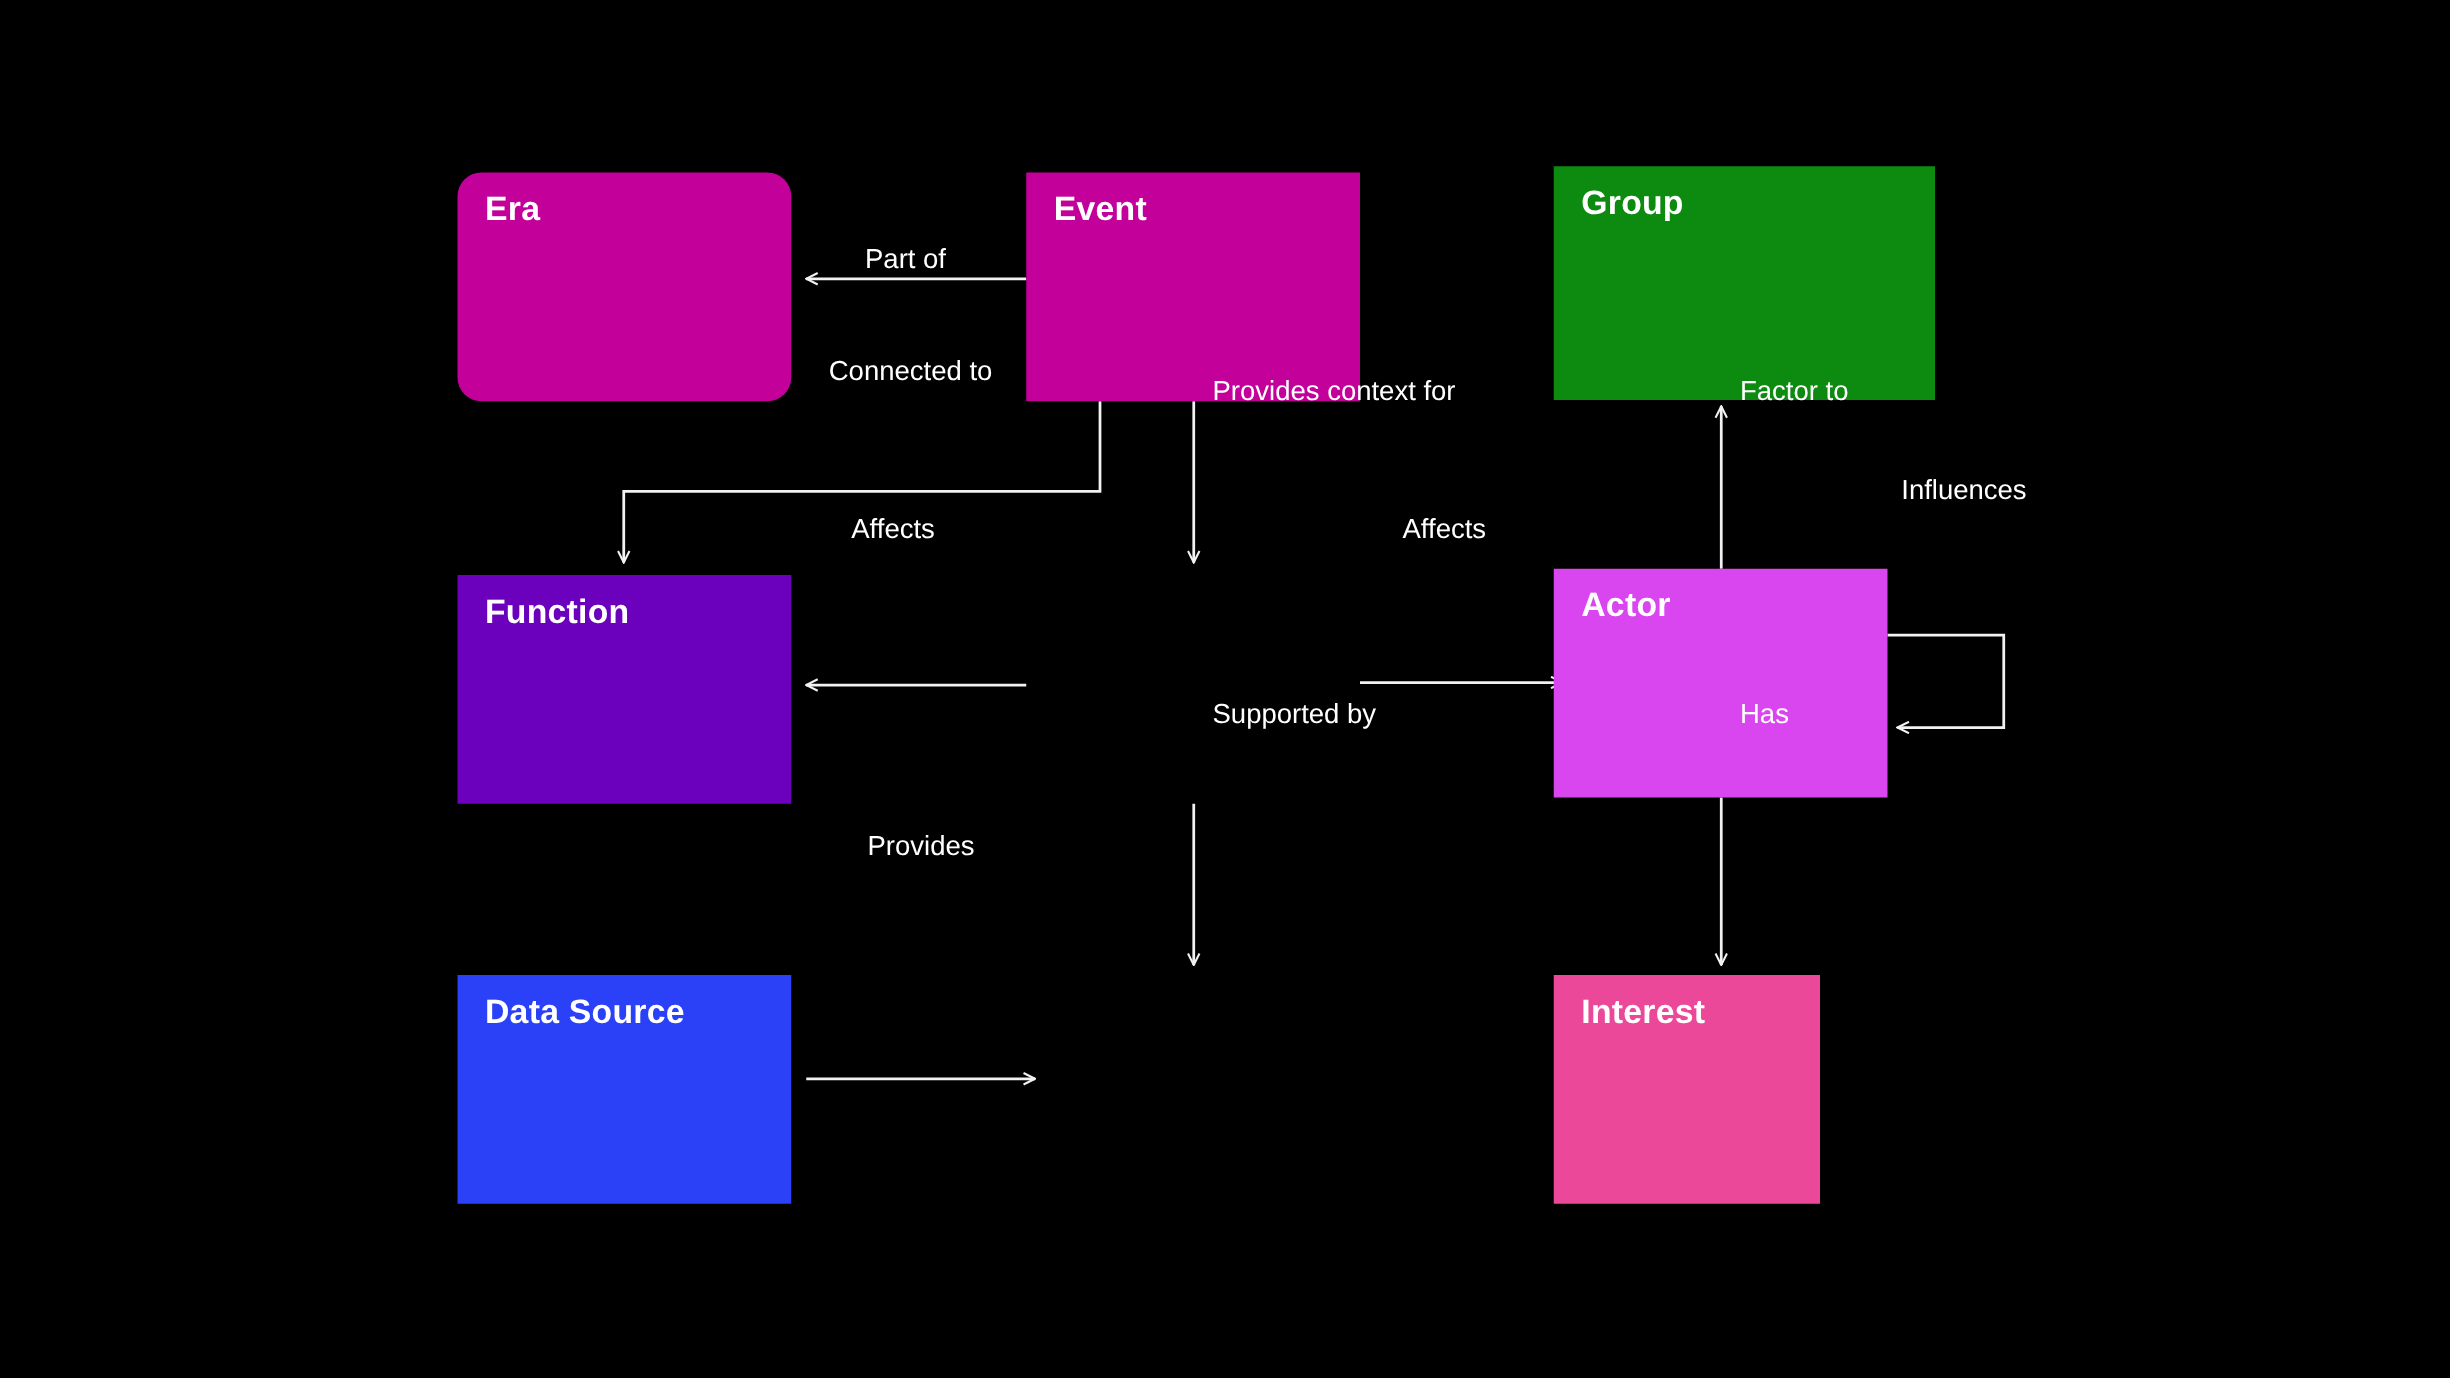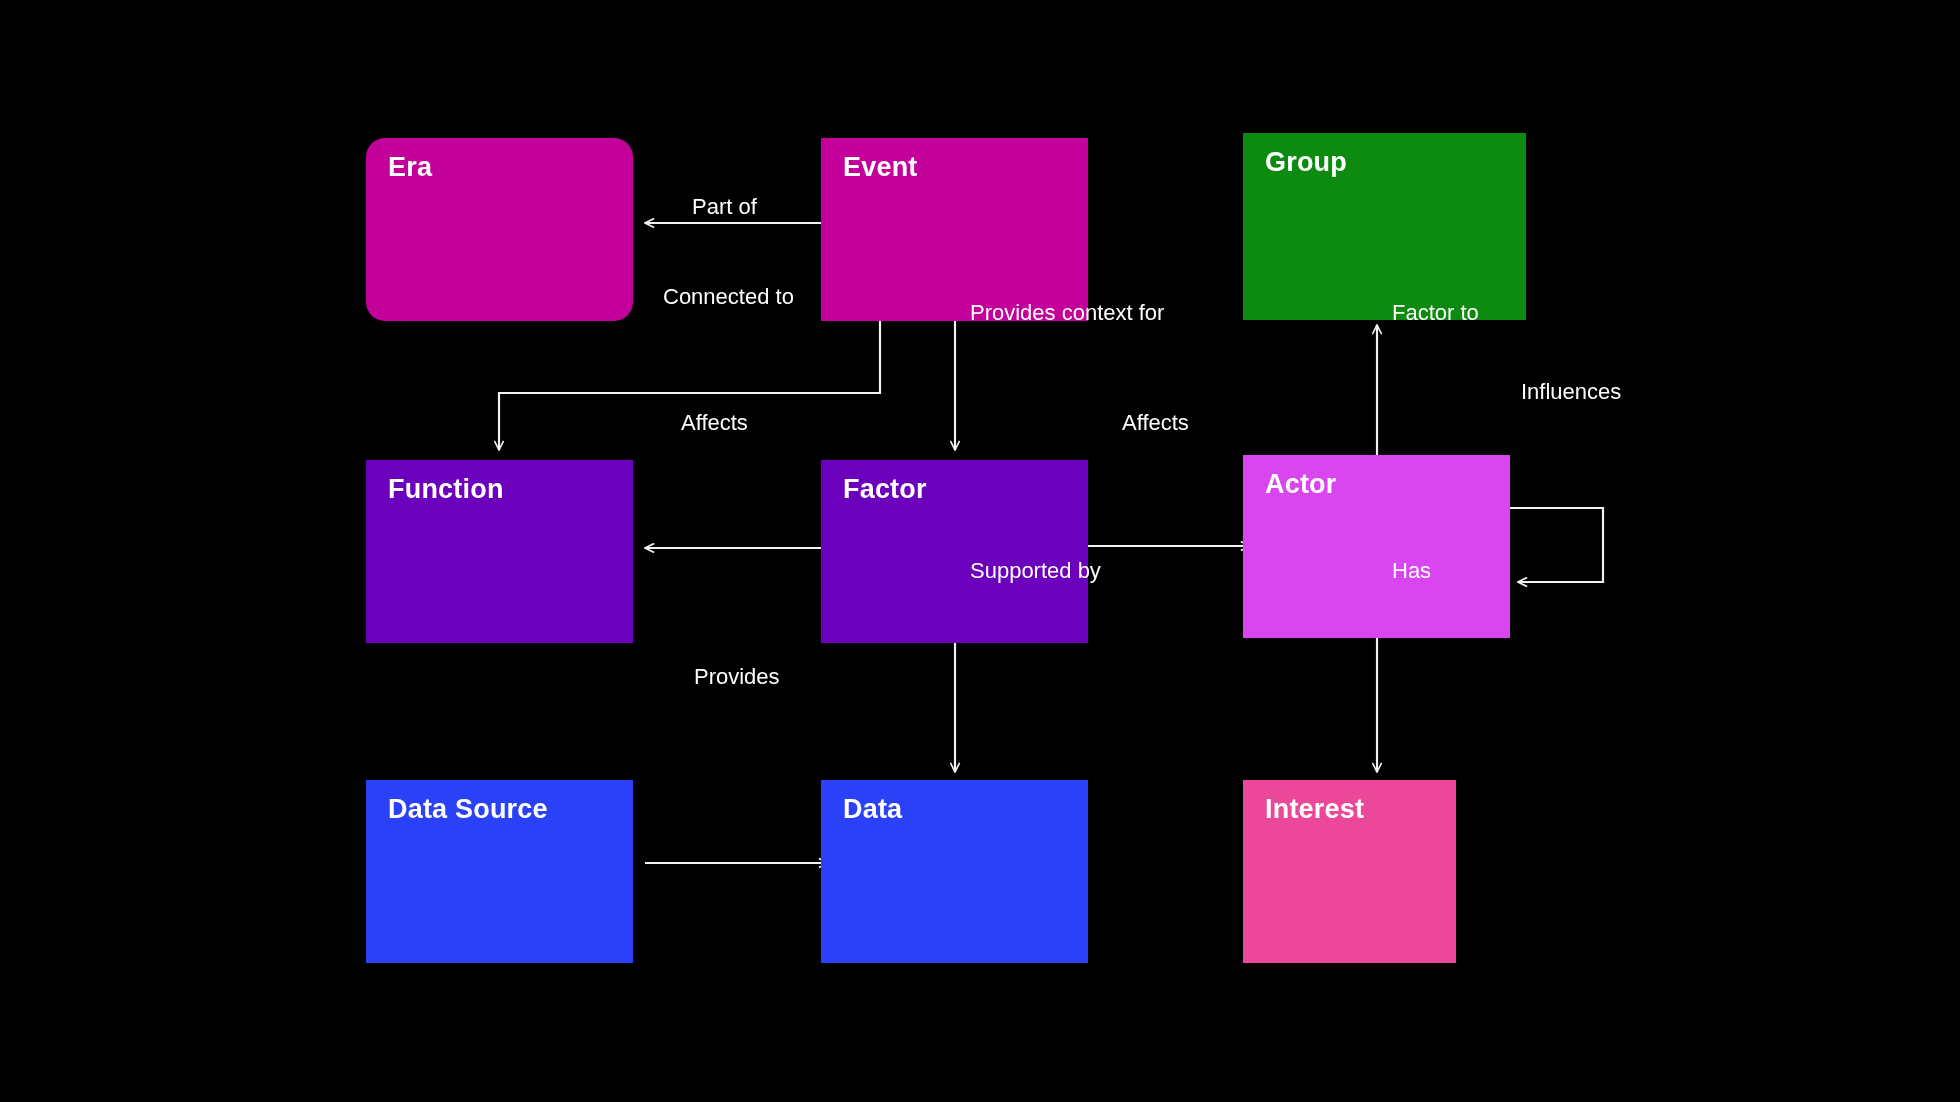--- a/index.html
+++ b/index.html
@@ -102,43 +102,37 @@
   </svg>
 
   <div class="node" style="left:366px;top:138px;width:267px;height:183px;background:#c4009a;border-radius:19px;">
     <div class="node-label">Era</div>
   </div>
 
   <div class="node" style="left:821px;top:138px;width:267px;height:183px;background:#c4009a;">
     <div class="node-label">Event</div>
   </div>
 
-  <div class="node" style="left:1243px;top:133px;width:283px;height:187px;background:#0d8a10;">
+  <div class="node" style="left:1243px;top:133px;width:305px;height:187px;background:#0d8a10;">
     <div class="node-label">Group</div>
   </div>
 
   <div class="node" style="left:366px;top:460px;width:267px;height:183px;background:#6b00bd;">
     <div class="node-label">Function</div>
   </div>
 
-  <div class="node" style="left:821px;top:460px;width:267px;height:183px;background:#6b00bd;">
-    <div class="node-label">Factor</div>
-  </div>
 
   <div class="node" style="left:1243px;top:455px;width:267px;height:183px;background:#d946ef;">
     <div class="node-label">Actor</div>
   </div>
 
   <div class="node" style="left:366px;top:780px;width:267px;height:183px;background:#2a41f7;">
     <div class="node-label">Data Source</div>
   </div>
 
-  <div class="node" style="left:821px;top:780px;width:267px;height:183px;background:#2a41f7;">
-    <div class="node-label">Data</div>
-  </div>
 
   <div class="node" style="left:1243px;top:780px;width:213px;height:183px;background:#ec4899;">
     <div class="node-label">Interest</div>
   </div>
 
   <div class="edge-label" style="left:692px;top:196px;">Part of</div>
   <div class="edge-label" style="left:663px;top:286px;">Connected to</div>
   <div class="edge-label" style="left:970px;top:302px;">Provides context for</div>
   <div class="edge-label" style="left:1392px;top:302px;">Factor to</div>
   <div class="edge-label" style="left:681px;top:412px;">Affects</div>

